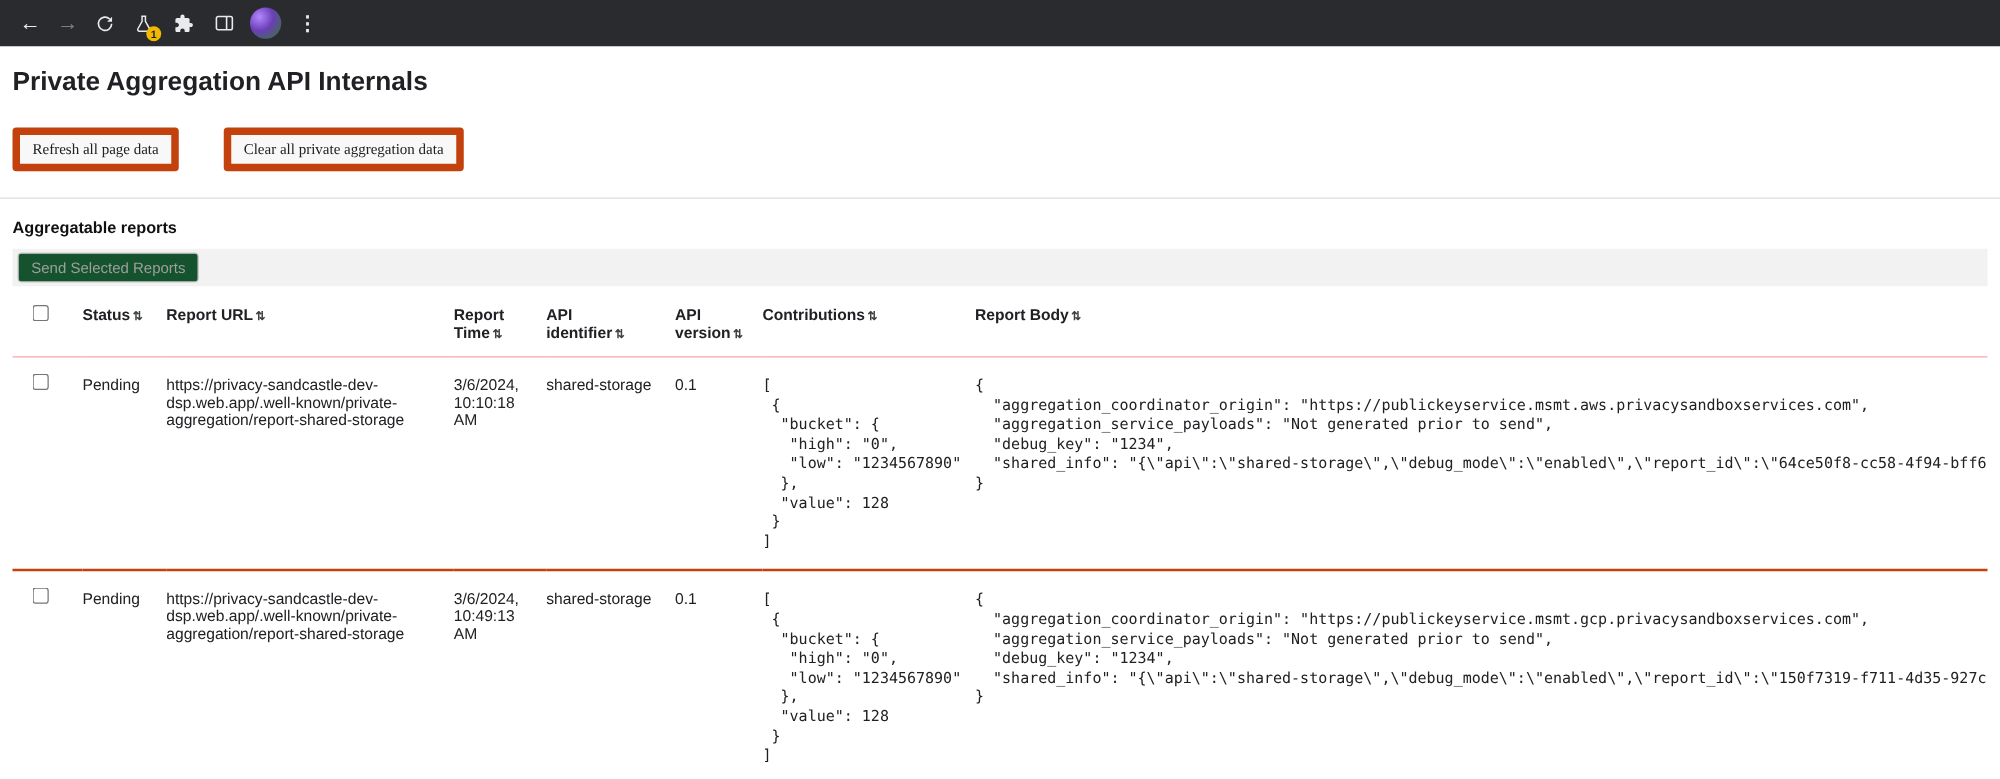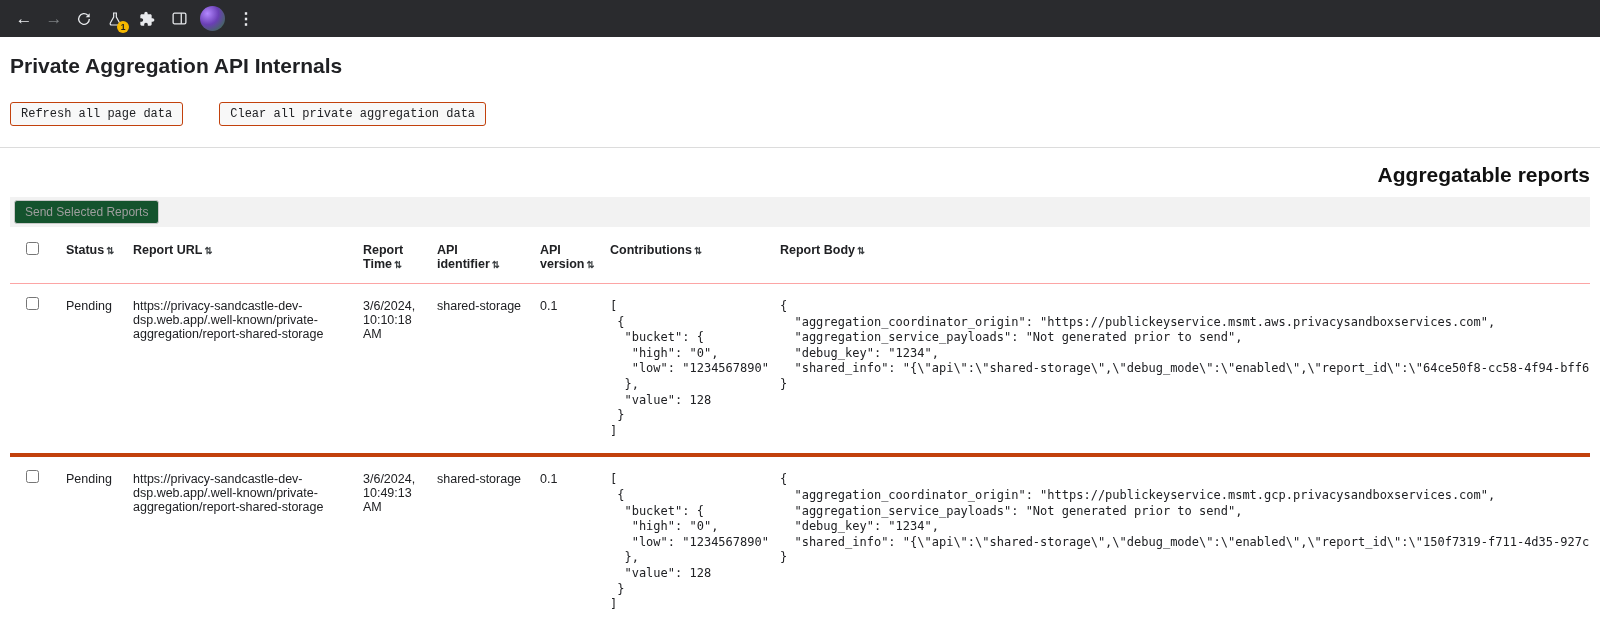--- a/index.html
+++ b/index.html
@@ -28,44 +28,44 @@
            background:#f5b800; color:#202124; font-size:8.5px; font-weight:bold; line-height:12px;
            text-align:center; }
   .avatar { width:25px; height:25px; border-radius:50%; margin:0 4px; cursor:pointer; flex:0 0 auto;
             background:radial-gradient(circle at 30% 30%, #b388ff 0%, #6a3fb5 45%, #2e7d32 100%); }
   .kebab { color:#e8eaed; font-size:16px; font-weight:bold; }
 
   
   main { padding:0 10px; }
   h1.page-title { font-size:21px; font-weight:bold; color:#202124; margin:17px 0 0 0; }
   .btn-row { margin-top:24px; display:flex; gap:36px; }
-  .btn-row button { font-family:Liberation Mono, monospace; font-size:12px; color:#202124;
-                    background:#f8f8f8; border:1px solid #c2410c; border-radius:3px;
+  .btn-row button { font-family:Liberation Serif, serif; font-size:12px; color:#202124;
+                    background:#f8f8f8; border:6px solid #c2410c; border-radius:3px;
                     padding:4px 10px; cursor:pointer; }
   hr.divider { border:none; border-top:1px solid #dcdcdc; margin:21px -10px 0 -10px; }
-  h2.section-title { font-size:21px; font-weight:bold; margin-top:15px; color:#111;text-align:right; }
+  h2.section-title { font-size:13px; font-weight:bold; margin-top:15px; color:#111; }
   .action-bar { margin-top:10px; background:#f2f2f2; padding:3px 4px; }
   .action-bar button { font-family:"Liberation Sans",sans-serif; font-size:12px; color:#9e9e9e;
                        background:#14532d; border:1px solid #c8c8c8; border-radius:3px;
                        padding:4px 10px; }
 
   
   table.reports { width:100%; border-collapse:collapse; table-layout:fixed; margin-top:6px; }
   col.c-cb     { width:56px; }
   col.c-status { width:67px; }
   col.c-url    { width:230px; }
   col.c-time   { width:74px; }
   col.c-apiid  { width:103px; }
   col.c-apiver { width:70px; }
   col.c-contr  { width:170px; }
   th { text-align:left; vertical-align:top; font-size:12.5px; font-weight:bold; color:#202124;
        padding:10px 24px 12px 0; cursor:pointer; }
   th.nowrap { white-space:nowrap; }
   thead tr { border-bottom:1px solid #fca5a5; }
-  tbody tr { border-bottom:4px solid #c2410c; }
+  tbody tr { border-bottom:2px solid #c2410c; }
   td { vertical-align:top; font-size:12.5px; color:#202124; padding:15px 16px 14px 0; overflow:hidden; }
   td.cell-url { overflow-wrap:break-word; }
   .cb-cell { padding:13px 0 0 16px; }
   .cb-head { padding:9px 0 0 16px; }
   input[type=checkbox] { width:13px; height:13px; cursor:pointer; }
   .sort { font-size:9.5px; color:#3c4043; margin-left:2px; }
   pre.code { font-family:"DejaVu Sans Mono", monospace; font-size:12px; line-height:1.3;
              white-space:pre; color:#202124; margin:0; }
 </style>
 </head>

